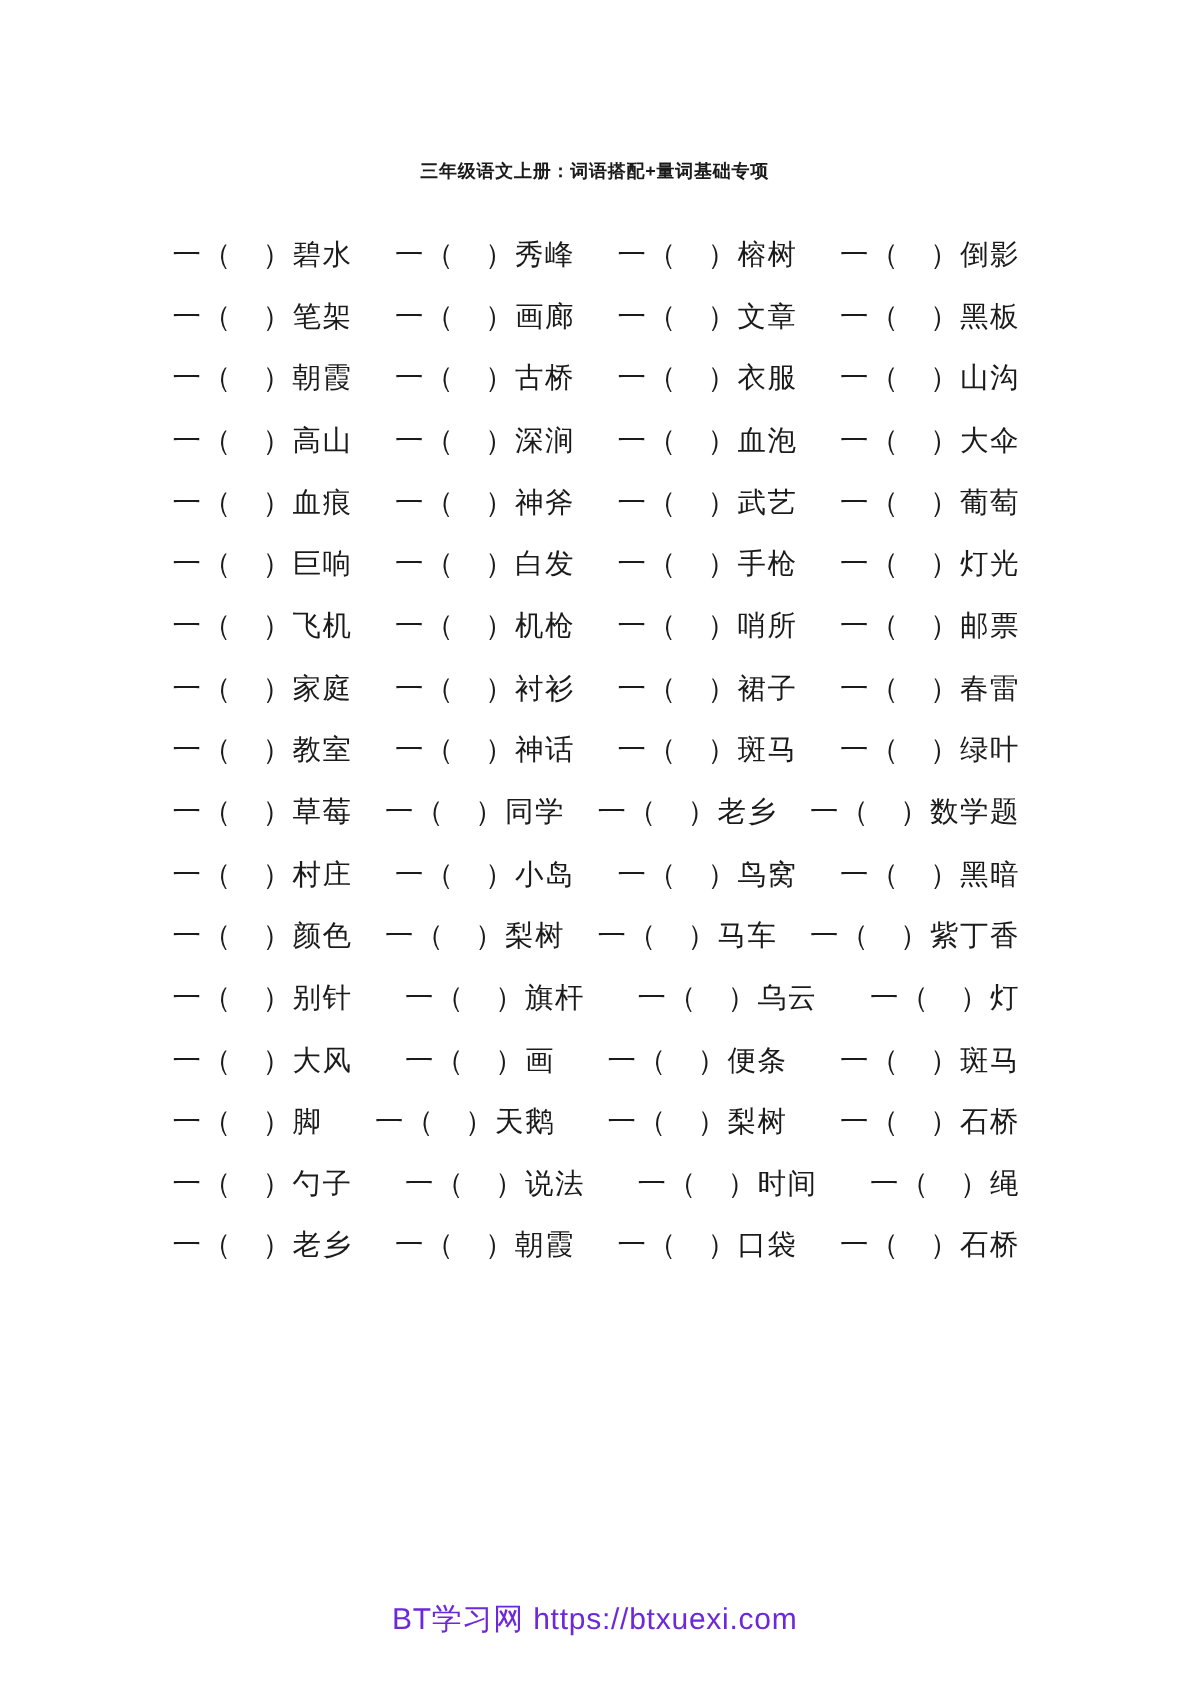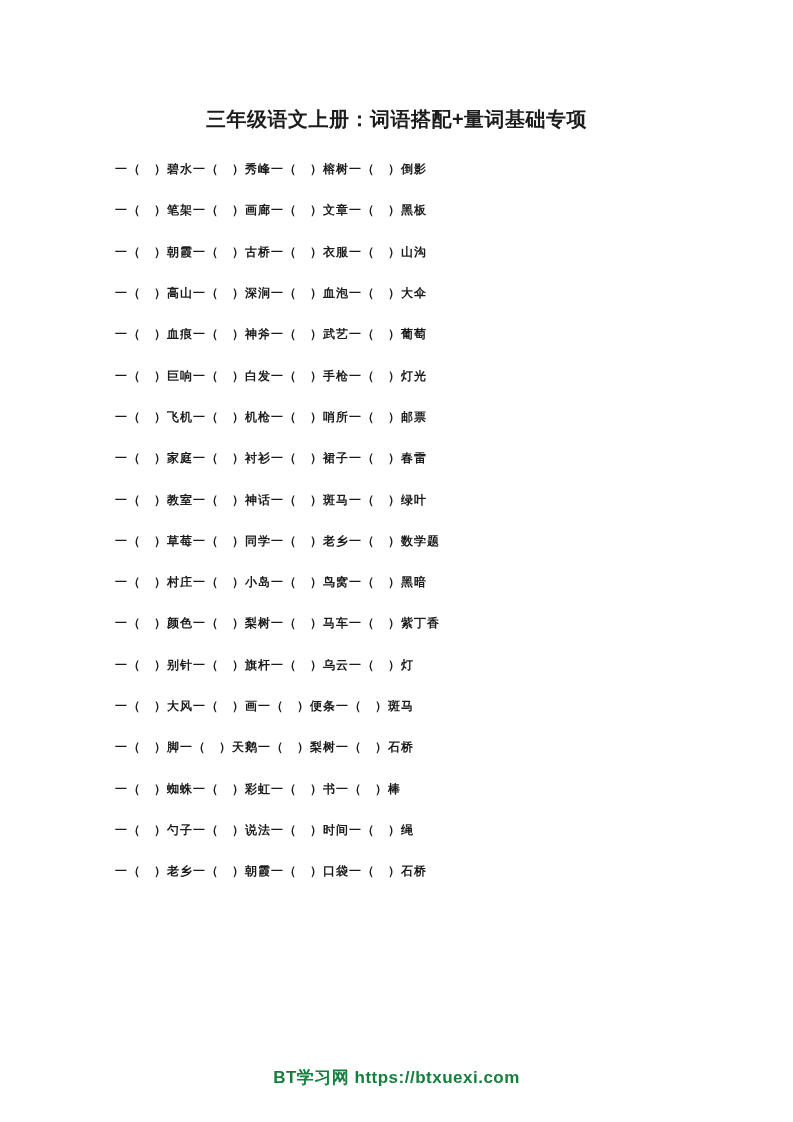--- a/index.html
+++ b/index.html
@@ -16,52 +16,52 @@
     color: #1b1b1b;
     overflow: hidden;
   }
   .title {
     position: absolute;
     top: 106px;
     left: 0;
     width: 100%;
     margin: 0;
     text-align: center;
-    font-size: 20px;
+    font-size: 12px;
     font-weight: bold;
     letter-spacing: 0.5px;
     color: #1b1b1b;
   }
   .rows {
     position: absolute;
     top: 149px;
     left: 115px;
     width: 565px;
   }
   .row {
     display: flex;
-    justify-content: flex-start;
+    justify-content: space-between;
     align-items: center;
     height: 41.3px;
-    font-size: 12px;
-    font-weight: bold;
+    font-size: 19px;
+    font-weight: normal;
   }
   .cell {
     white-space: pre;
     letter-spacing: 1px;
   }
   .footer {
     position: absolute;
     top: 1066px;
     left: 0;
     width: 100%;
     text-align: center;
-    font-size: 17px;
-    font-weight: bold;
-    color: #15803d;
+    font-size: 20px;
+    font-weight: normal;
+    color: #6d28d9;
     letter-spacing: 0.5px;
   }
 </style>
 </head>
 <body>
 
 <div class="page">
   <h1 class="title">三年级语文上册：词语搭配+量词基础专项</h1>
   <div class="rows">
       <div class="row">
@@ -148,26 +148,20 @@
         <span class="cell"><span>一（　）</span><span>便条</span></span>
         <span class="cell"><span>一（　）</span><span>斑马</span></span>
       </div>
       <div class="row">
         <span class="cell"><span>一（　）</span><span>脚</span></span>
         <span class="cell"><span>一（　）</span><span>天鹅</span></span>
         <span class="cell"><span>一（　）</span><span>梨树</span></span>
         <span class="cell"><span>一（　）</span><span>石桥</span></span>
       </div>
       <div class="row">
-        <span class="cell"><span>一（　）</span><span>蜘蛛</span></span>
-        <span class="cell"><span>一（　）</span><span>彩虹</span></span>
-        <span class="cell"><span>一（　）</span><span>书</span></span>
-        <span class="cell"><span>一（　）</span><span>棒</span></span>
-      </div>
-      <div class="row">
         <span class="cell"><span>一（　）</span><span>勺子</span></span>
         <span class="cell"><span>一（　）</span><span>说法</span></span>
         <span class="cell"><span>一（　）</span><span>时间</span></span>
         <span class="cell"><span>一（　）</span><span>绳</span></span>
       </div>
       <div class="row">
         <span class="cell"><span>一（　）</span><span>老乡</span></span>
         <span class="cell"><span>一（　）</span><span>朝霞</span></span>
         <span class="cell"><span>一（　）</span><span>口袋</span></span>
         <span class="cell"><span>一（　）</span><span>石桥</span></span>

